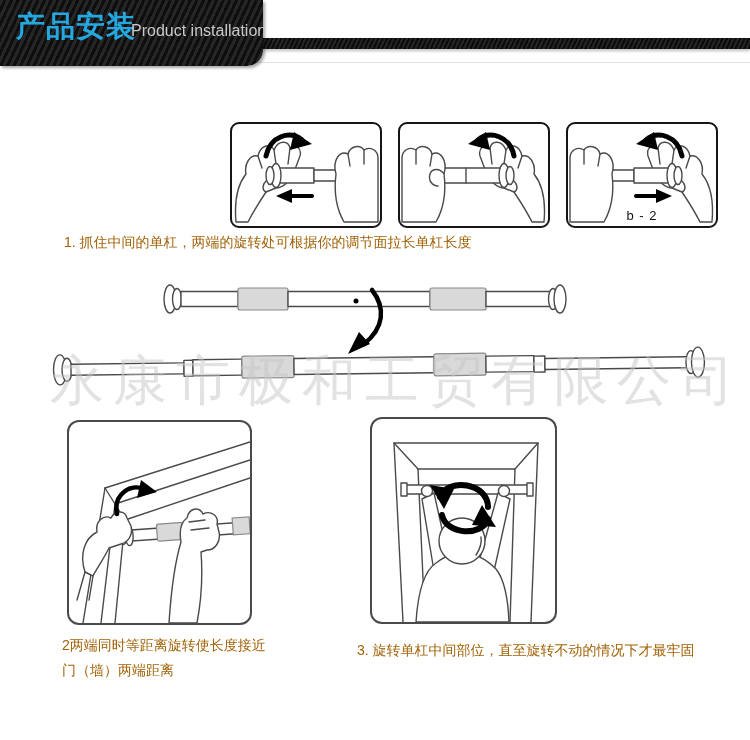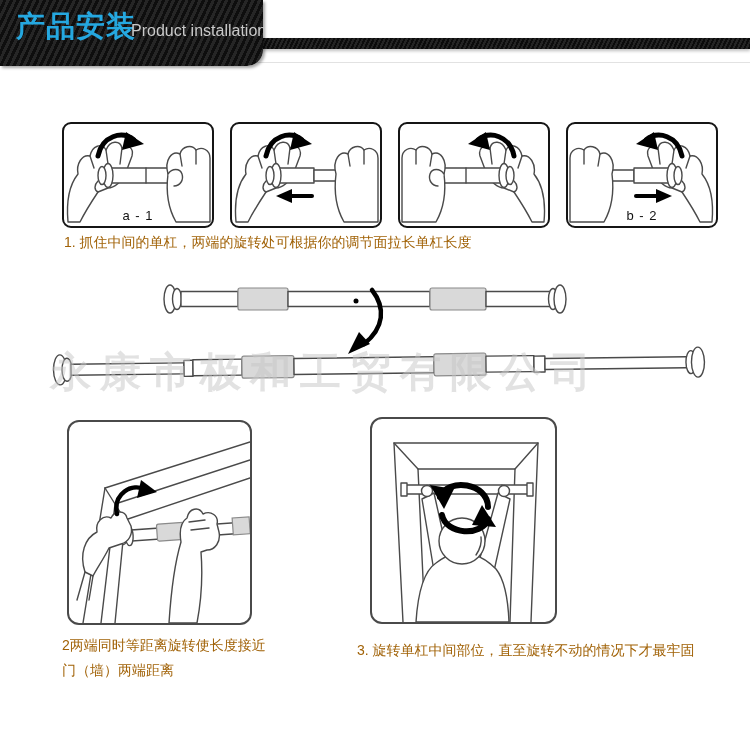--- a/index.html
+++ b/index.html
@@ -44,22 +44,22 @@
     font-size:13px; color:#111; letter-spacing:1px;
   }
   
   .caption { position:absolute; font-size:14px; color:#a16207; white-space:nowrap; }
   
   .bar1 { position:absolute; left:160px; top:278px; z-index:2; }
   .extend-arrow { position:absolute; left:332px; top:286px; z-index:3; }
   .bar2 { position:absolute; left:50px; top:341px; z-index:2; transform:rotate(-0.7deg); transform-origin:left center; }
   .watermark {
     position:absolute; left:50px; top:345px; width:668px; z-index:6;
-    font-size:41px; letter-spacing:9px; white-space:nowrap;
-    color:#c6c6c6; opacity:0.5; font-weight:700;
+    font-size:54px; letter-spacing:9px; white-space:nowrap;
+    color:#c6c6c6; opacity:0.5; font-weight:400;
   }
   
   .big-panel {
     position:absolute; border:2px solid #4a4a4a; border-radius:12px; background:transparent;
   }
   .big-panel svg { position:absolute; left:0; top:0; }
   #panel-door-corner { left:67px; top:420px; width:185px; height:205px; }
   #panel-doorway     { left:370px; top:417px; width:187px; height:207px; }
   .ln { stroke:#4a4a4a; stroke-width:1.4; fill:none; stroke-linecap:round; stroke-linejoin:round; }
   .wh { stroke:#4a4a4a; stroke-width:1.4; fill:#ffffff; stroke-linejoin:round; stroke-linecap:round; }
@@ -72,37 +72,20 @@
 
 <div class="page">
 
   <div class="banner-strip"></div>
   <div class="banner-underline"></div>
   <div class="banner-block">
     <span class="banner-title-cn">产品安装</span>
     <span class="banner-title-en">Product installation</span>
   </div>
 
-  <div class="panel" style="left:62px">
-    <svg width="148" height="100" viewBox="0 0 148 100">
-      <path class="wh" d="M4,98 C2,76 6,60 14,50 C12,40 18,30 26,32 C28,22 38,18 42,26 C46,16 56,16 58,24 C64,20 70,24 68,32 L62,48 C58,58 50,64 44,64 L34,68 C26,80 20,90 16,98 Z"></path>
-      <path class="ln" d="M26,32 L30,44 M42,26 L44,40 M58,24 L56,40"></path>
-      <rect class="wh" x="46" y="44" width="64" height="15"></rect>
-      <line class="ln" x1="82" y1="44" x2="82" y2="59"></line>
-      <ellipse class="wh" cx="44" cy="51.5" rx="5" ry="12"></ellipse>
-      <ellipse class="wh" cx="38" cy="51.5" rx="4" ry="9"></ellipse>
-      <path class="ln" d="M34,57 C30,61 30,66 34,68"></path>
-      <path class="wh" d="M104,50 C100,36 108,26 116,30 C118,22 128,20 132,26 C138,22 146,26 146,34 L146,98 L112,98 C104,84 102,66 104,50 Z"></path>
-      <path class="ln" d="M116,30 L118,42 M132,26 L132,40"></path>
-      <path class="wh" d="M104,50 C108,44 116,44 118,50 C120,56 116,62 110,62"></path>
-      <path class="arrstroke" stroke-width="5" d="M34,32 C38,12 58,6 70,16"></path>
-      <polygon class="blk" points="62,8 80,20 58,26"></polygon>
-    </svg>
-    <span class="panel-label">a - 1</span>
-  </div>
 
   <div class="panel" style="left:230px">
     <svg width="148" height="100" viewBox="0 0 148 100">
       <path class="wh" d="M4,98 C2,76 6,60 14,50 C12,40 18,30 26,32 C28,22 38,18 42,26 C46,16 56,16 58,24 C64,20 70,24 68,32 L62,48 C58,58 50,64 44,64 L34,68 C26,80 20,90 16,98 Z"></path>
       <path class="ln" d="M26,32 L30,44 M42,26 L44,40 M58,24 L56,40"></path>
       <rect class="wh" x="46" y="44" width="36" height="15"></rect>
       <rect class="wh" x="82" y="46" width="26" height="11"></rect>
       <rect class="gr" x="108" y="42" width="12" height="19"></rect>
       <ellipse class="wh" cx="44" cy="51.5" rx="5" ry="12"></ellipse>
       <ellipse class="wh" cx="38" cy="51.5" rx="4" ry="9"></ellipse>

